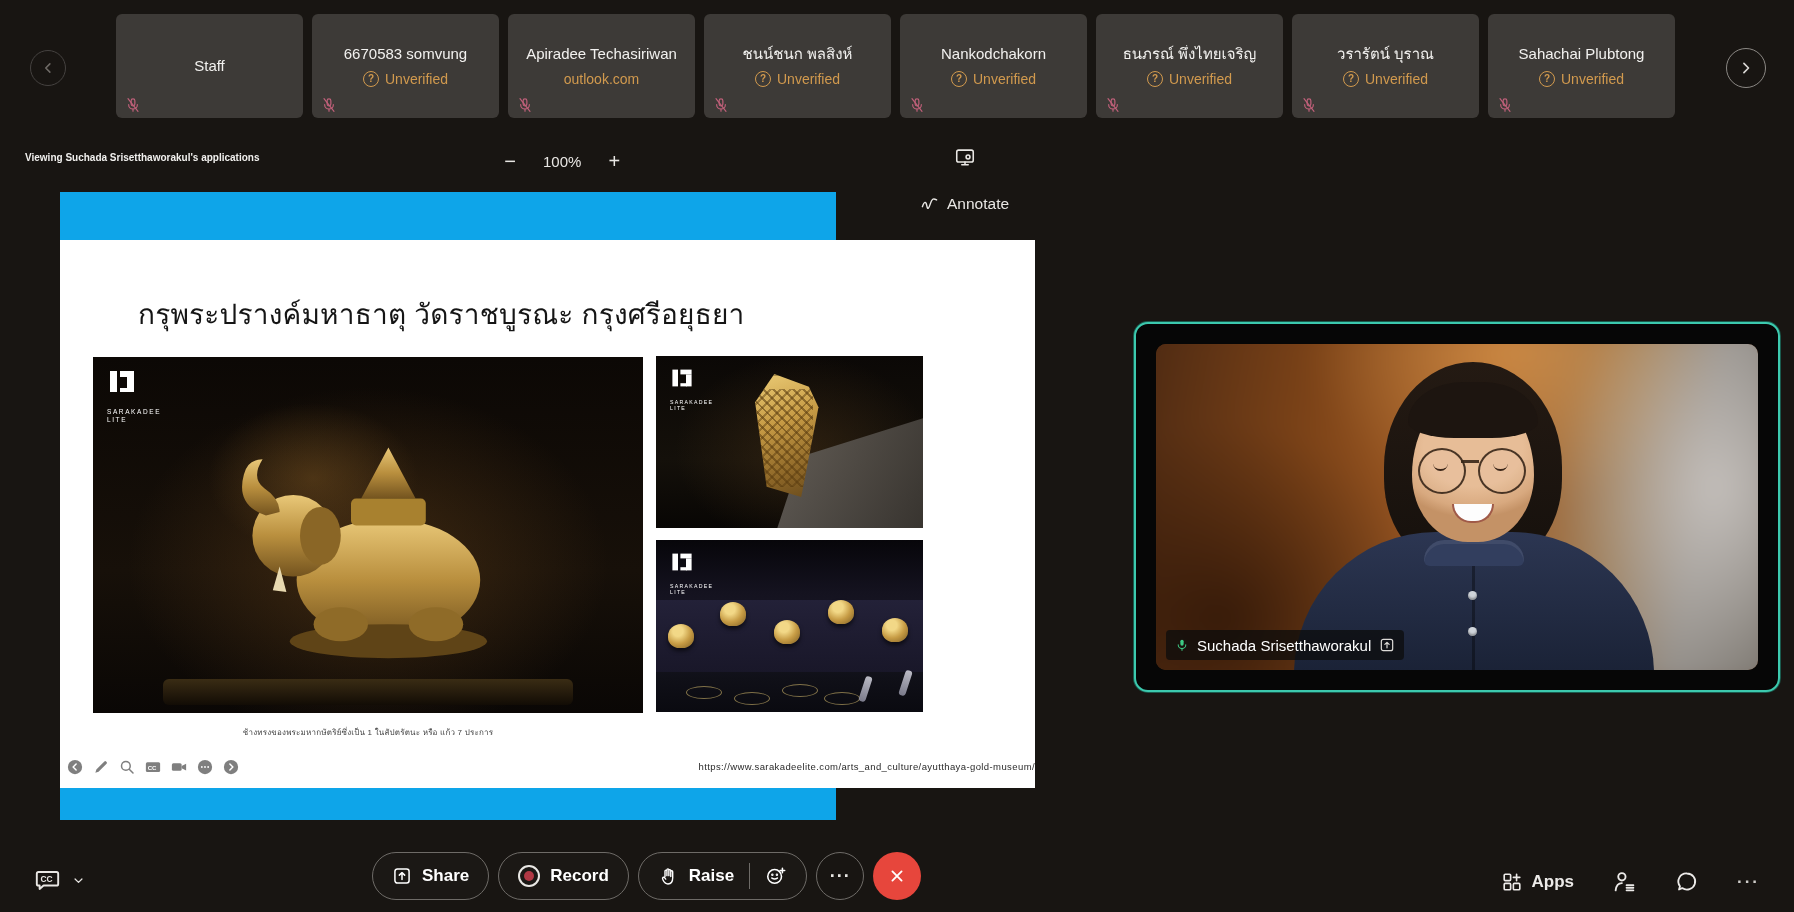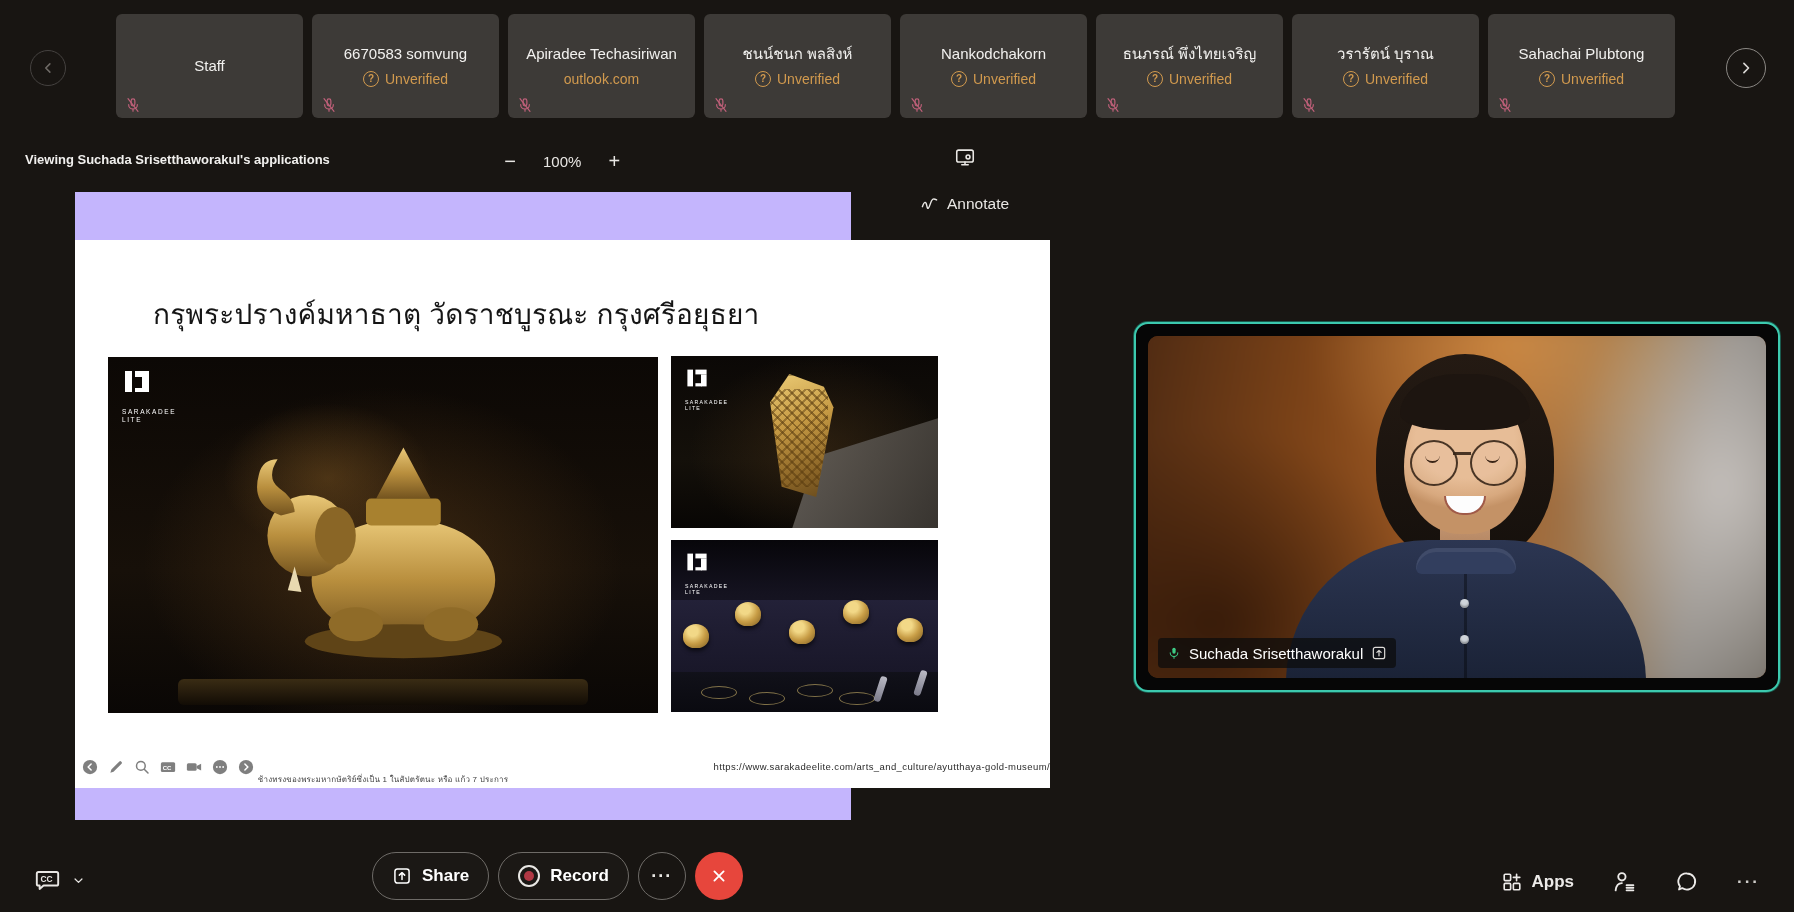--- a/index.html
+++ b/index.html
@@ -12,29 +12,29 @@
   .strip-nav.next{right:28px;top:48px;width:38px;height:38px;color:#d9d7d4;border-color:#8b8884;}
   .tiles{position:absolute;left:116px;top:14px;display:flex;gap:9px;}
   .tile{width:187px;height:104px;background:#3d3a37;border-radius:6px;position:relative;
         display:flex;flex-direction:column;align-items:center;justify-content:center;cursor:pointer;}
   .tile .pname{color:#f2f1ef;font-size:15px;line-height:18px;max-width:175px;white-space:nowrap;overflow:hidden;}
   .tile .pstatus{margin-top:8px;color:#d29a4e;font-size:14px;display:flex;align-items:center;gap:6px;}
   .tile .q{width:14px;height:14px;border:1.3px solid #d29a4e;border-radius:50%;font-size:10px;line-height:13px;text-align:center;font-weight:bold;}
   .tile .micoff{position:absolute;left:9px;bottom:5px;color:#c0607a;}
 
   
-  .viewing{position:absolute;left:25px;top:152px;font-size:13px;font-weight:700;color:#f1f0ee;}
+  .viewing{position:absolute;left:25px;top:152px;font-size:10px;font-weight:700;color:#f1f0ee;}
   .zoomctl{position:absolute;left:497px;top:148px;display:flex;align-items:center;gap:20px;color:#e9e7e4;}
   .zoomctl .zbtn{font-size:20px;width:26px;height:26px;display:flex;align-items:center;justify-content:center;cursor:pointer;}
   .zoomctl .zlvl{font-size:15px;}
   .share-tools{position:absolute;left:920px;top:146px;display:flex;align-items:center;gap:26px;color:#e9e7e4;flex-direction:column;}
   .share-tools .tbtn{display:flex;align-items:center;gap:8px;font-size:15.5px;cursor:pointer;}
 
   
-  .share{position:absolute;left:75px;top:192px;width:776px;height:628px;background:#c4b5fd;}
+  .share{position:absolute;left:60px;top:192px;width:776px;height:628px;background:#0ea5e9;}
   .slide{position:absolute;left:0;top:48px;width:975px;height:548px;background:#fff;}
   .slide-title{position:absolute;left:78px;top:52px;font-size:28px;color:#151515;font-weight:500;letter-spacing:.2px;}
 
   .img-left{position:absolute;left:33px;top:117px;width:550px;height:356px;background:
       radial-gradient(300px 220px at 50% 58%, rgba(96,62,24,.55), transparent 80%),
       radial-gradient(140px 100px at 40% 34%, rgba(120,84,34,.5), transparent 75%),
       linear-gradient(#0c0805,#171009 60%,#0a0705);overflow:hidden;}
   .img-left .pedestal{position:absolute;left:70px;bottom:8px;width:410px;height:26px;background:linear-gradient(#3a2c14,#120c05);border-radius:6px;}
   .eleph{position:absolute;left:105px;top:48px;width:340px;height:282px;}
 
@@ -56,27 +56,27 @@
       repeating-linear-gradient(-45deg, rgba(90,60,15,.45) 0 2px, transparent 2px 7px);}
 
   .img-gold{position:absolute;left:596px;top:300px;width:267px;height:172px;background:
       linear-gradient(#07060a,#14121f 30%,#1b1928 55%,#101018 80%,#0a0a10);overflow:hidden;}
   .shelf{position:absolute;left:0;top:60px;width:267px;height:72px;background:linear-gradient(#232138,#191729);}
   .pot{position:absolute;width:26px;height:24px;border-radius:50% 50% 44% 44%;
       background:radial-gradient(circle at 38% 30%, #f2d887 0 22%, #c79c45 55%, #7c5c22 100%);box-shadow:0 3px 4px rgba(0,0,0,.6);}
   .ring{position:absolute;width:34px;height:11px;border:1.2px solid #9d8b55;border-radius:50%;opacity:.8;}
   .stick{position:absolute;width:7px;height:26px;background:linear-gradient(#d8d8e2,#8e8ea0);border-radius:3px;opacity:.85;transform:rotate(18deg);}
 
-  .slide-caption{position:absolute;left:33px;top:486px;width:550px;text-align:center;font-size:8px;color:#3a3a3a;letter-spacing:.2px;margin-top:47px;}
+  .slide-caption{position:absolute;left:33px;top:486px;width:550px;text-align:center;font-size:8px;color:#3a3a3a;letter-spacing:.2px;}
   .slide-url{position:absolute;left:0;top:521px;width:975px;text-align:right;font-size:9.5px;color:#2b2b2b;letter-spacing:.4px;}
   .pctrl{position:absolute;left:6px;bottom:12px;display:flex;align-items:center;gap:8px;color:#7f7f7f;}
 
   
   .vid-wrap{position:absolute;left:1134px;top:322px;width:646px;height:370px;border:2px solid #3cc9ae;
-      box-shadow:0 0 0 1px rgba(30,150,128,.55);border-radius:14px;padding:12px;background:#060606;box-sizing:border-box;cursor:pointer;}
+      box-shadow:0 0 0 1px rgba(30,150,128,.55);border-radius:14px;padding:20px;background:#060606;box-sizing:border-box;cursor:pointer;}
   .vid{position:relative;width:100%;height:100%;border-radius:10px;overflow:hidden;background:#5a3014;}
   .vbg{position:absolute;inset:-24px;filter:blur(13px);background:
       radial-gradient(230px 320px at 90% 45%, rgba(205,200,196,.85), transparent 70%),
       radial-gradient(280px 220px at 58% 8%, rgba(232,168,88,.55), transparent 72%),
       radial-gradient(300px 260px at 14% 80%, rgba(40,18,6,.8), transparent 75%),
       linear-gradient(100deg,#4a2812 0%,#7e4418 28%,#a65f27 52%,#9a7a55 72%,#8d8984 84%,#6f6a62 100%);}
   .hair{position:absolute;left:228px;top:18px;width:178px;height:210px;background:linear-gradient(#241a13,#15100c);border-radius:52% 52% 46% 46%;}
   .body-shape{position:absolute;left:138px;bottom:-4px;width:360px;height:142px;background:linear-gradient(#2c3652,#1a2236);border-radius:170px 170px 0 0;}
   .ruffle{position:absolute;left:268px;bottom:104px;width:100px;height:26px;background:#323e5e;border-radius:50px 50px 14px 14px;box-shadow:inset 0 4px 0 rgba(255,255,255,.07);}
   .placket{position:absolute;left:316px;bottom:0;width:3px;height:104px;background:rgba(0,0,0,.35);}
@@ -513,20 +513,30 @@
         <use href="#i-share-box"></use>
       </svg>
     <span>Share</span>
   </div>
   <div class="pill">
     <span class="rec-ring">
         <span class="rec-dot"></span>
       </span>
     <span>Record</span>
   </div>
+  <div class="pill">
+    <svg class="ic" width="21" height="21">
+        <use href="#i-hand"></use>
+      </svg>
+    <span>Raise</span>
+    <span class="pdivider"></span>
+    <svg class="ic" width="22" height="22">
+        <use href="#i-smile-plus"></use>
+      </svg>
+  </div>
   <div class="circle-btn">···</div>
   <div class="leave-btn">
     <svg class="ic" width="20" height="20">
         <use href="#i-x"></use>
       </svg>
   </div>
 </div>
 
 <div class="tb-right">
   <div class="apps">

